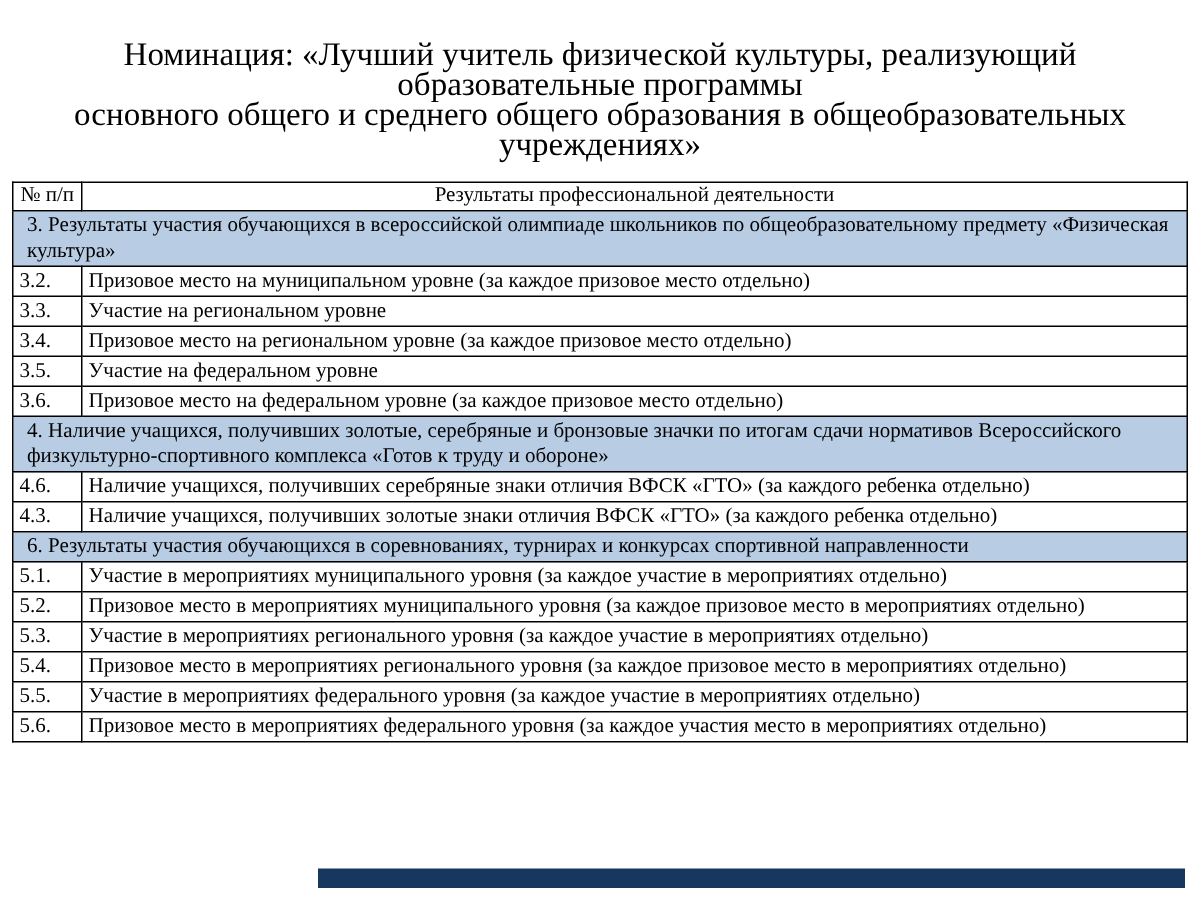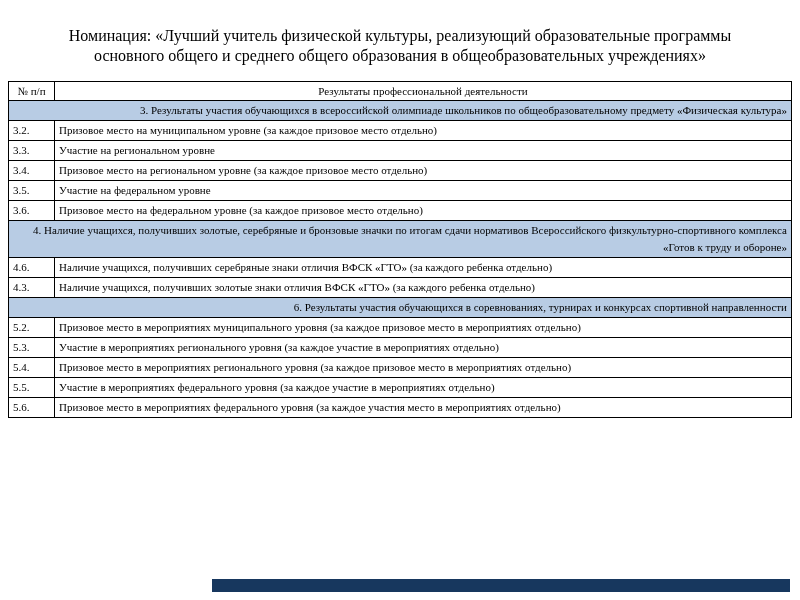--- a/index.html
+++ b/index.html
@@ -13,51 +13,50 @@
   body{
     background:var(--page-bg);
     font-family:"Liberation Serif","DejaVu Serif",serif;
     color:#000;
     position:relative;
     overflow:hidden;
   }
   .title{
     padding:26px 14px 15px 14px;
     text-align:center;
-    font-size:16px;
+    font-size:22px;
     line-height:20px;
   }
   .title b{font-weight:normal;}
   table.results{
     border-collapse:collapse;
     width:784px;
     margin:0 8px;
     table-layout:auto;
   }
   table.results th,
   table.results td{
     border:1px solid var(--table-border);
-    font-size:11px;
+    font-size:14px;
     line-height:17px;
     padding:1px 4px;
     vertical-align:top;
     text-align:left;
     font-weight:normal;
   }
   table.results thead th{
     text-align:center;
     vertical-align:middle;
     line-height:16px;
   }
   th.num-col{width:46px;}
   td.num{white-space:nowrap;}
   tr.section td{
     background:var(--section-header-bg);
     padding-left:9px;
-    text-align:right;
   }
   .footer-bar{
     position:absolute;
     left:212px;
     top:579px;
     width:578px;
     height:13px;
     background:var(--footer-bar);
   }
 </style>
@@ -107,20 +106,24 @@
     </tr>
     <tr>
       <td class="num">4.3.</td>
       <td>Наличие учащихся, получивших золотые знаки отличия ВФСК «ГТО» (за каждого ребенка отдельно)</td>
     </tr>
 
     <tr class="section">
       <td colspan="2">6. Результаты участия обучающихся в соревнованиях, турнирах и конкурсах спортивной направленности</td>
     </tr>
     <tr>
+      <td class="num">5.1.</td>
+      <td>Участие в мероприятиях муниципального уровня (за каждое участие в мероприятиях отдельно)</td>
+    </tr>
+    <tr>
       <td class="num">5.2.</td>
       <td>Призовое место в мероприятиях муниципального уровня (за каждое призовое место в мероприятиях отдельно)</td>
     </tr>
     <tr>
       <td class="num">5.3.</td>
       <td>Участие в мероприятиях регионального уровня (за каждое участие в мероприятиях отдельно)</td>
     </tr>
     <tr>
       <td class="num">5.4.</td>
       <td>Призовое место в мероприятиях регионального уровня (за каждое призовое место в мероприятиях отдельно)</td>

